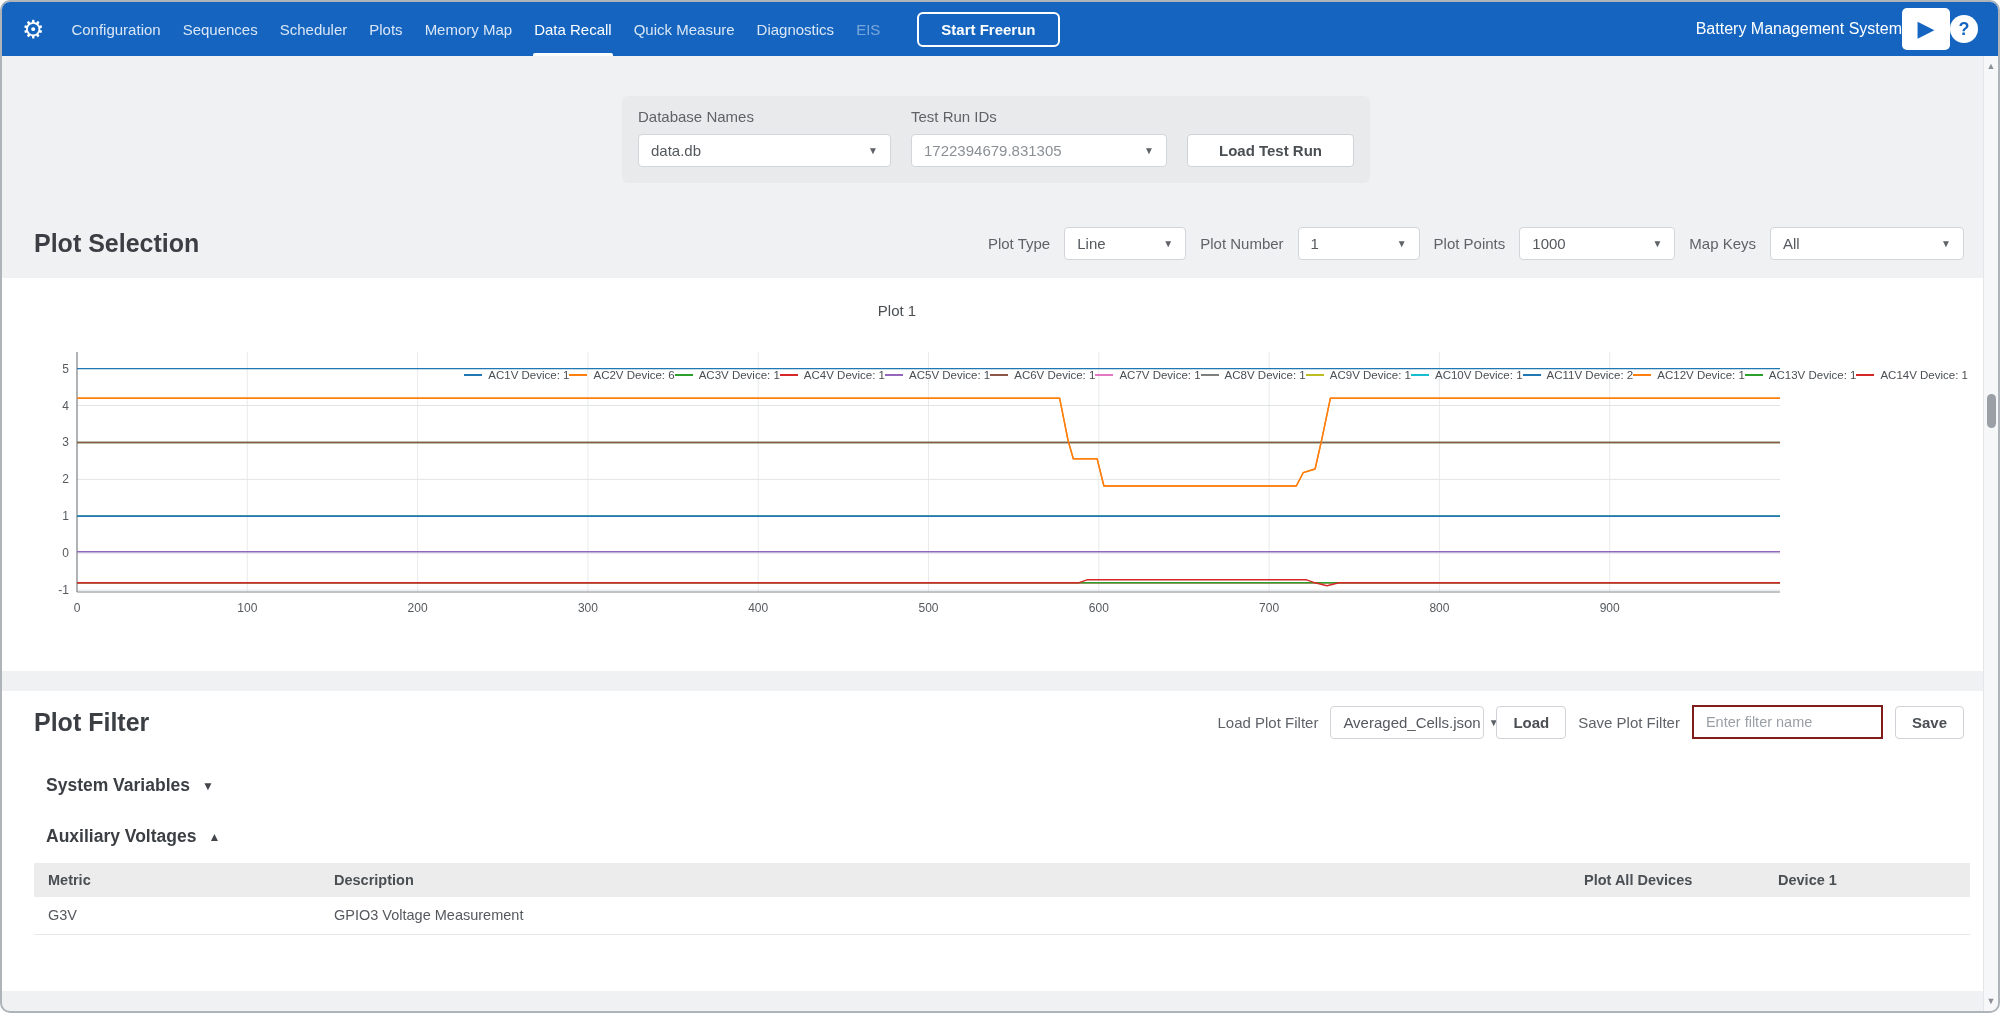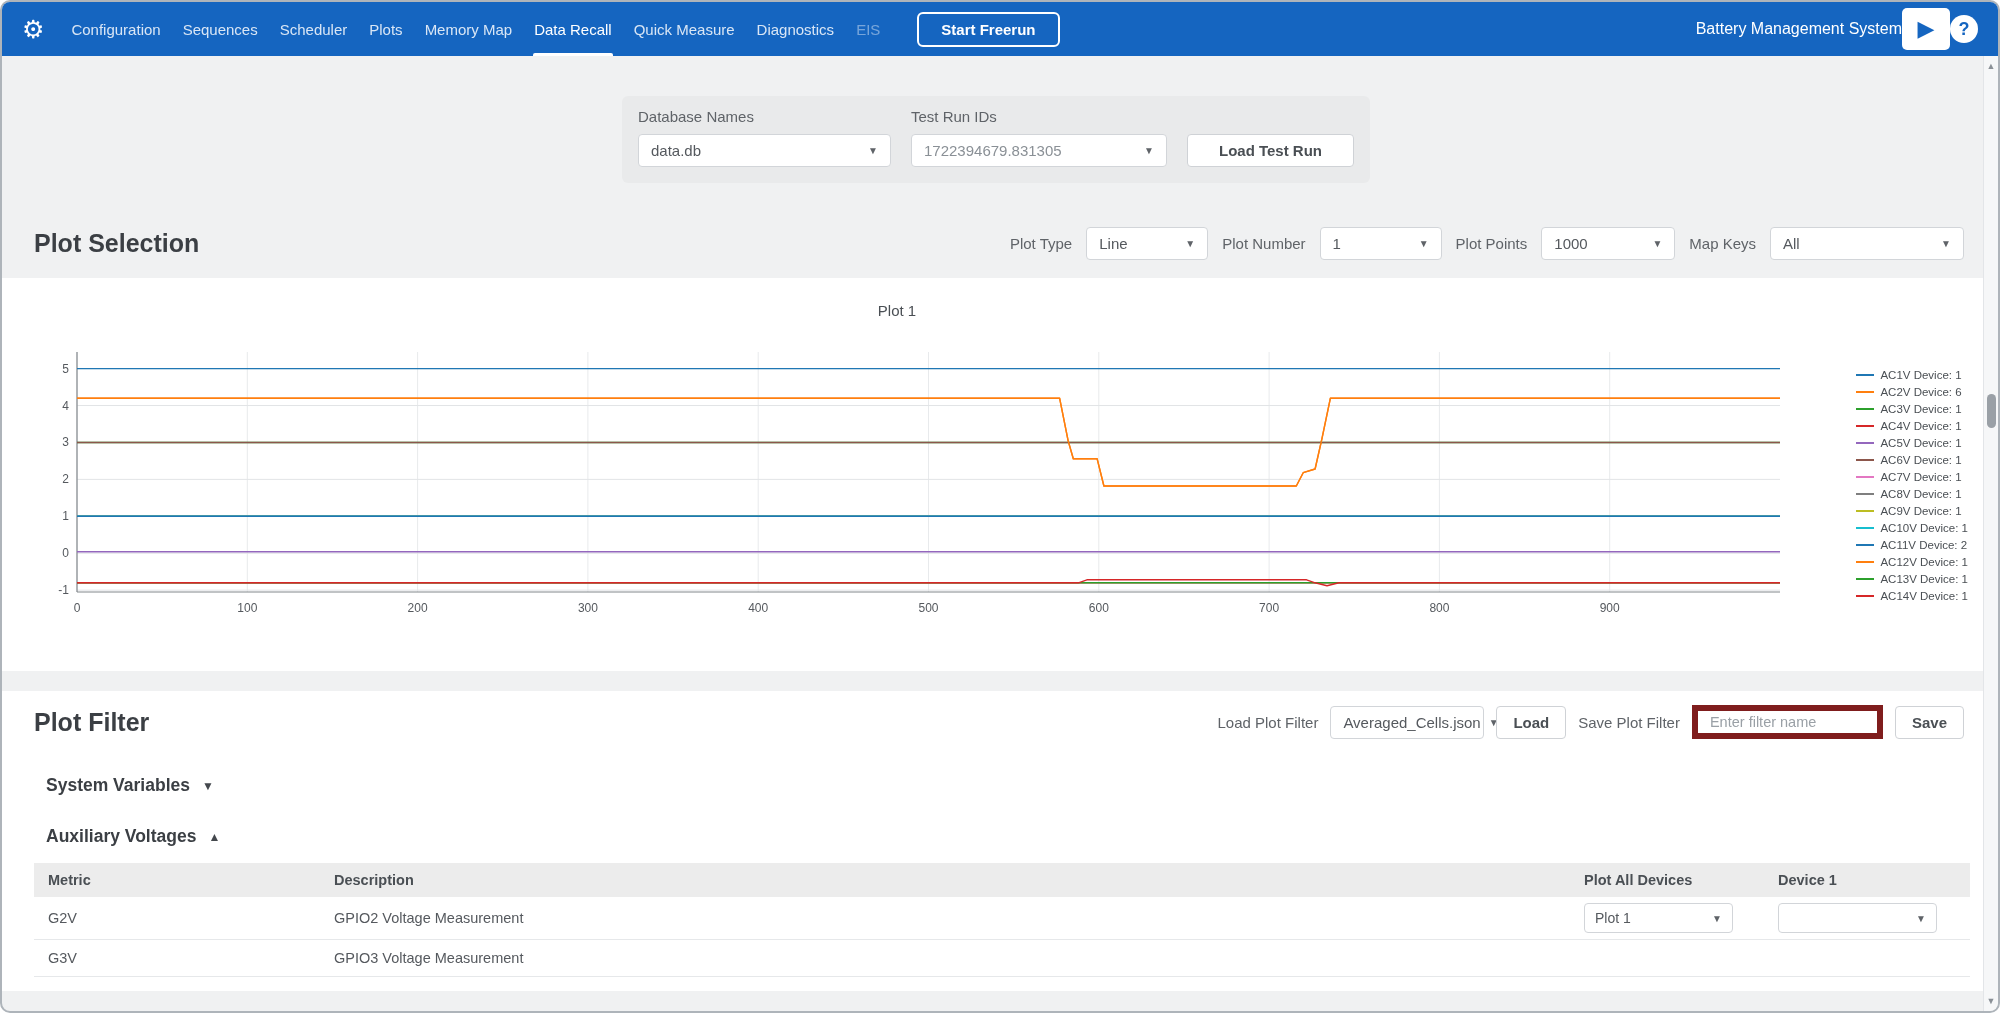--- a/index.html
+++ b/index.html
@@ -53,29 +53,29 @@
 
   .plot-sel-row { display:flex; align-items:center; margin:44px 34px 0 32px; }
   .section-heading { font-size:25px; font-weight:700; color:#3b3f44; }
   .plot-controls { margin-left:auto; display:flex; align-items:center; gap:14px; }
   .ctrl-label { font-size:15px; color:#5f6368; white-space:nowrap; }
 
   .plot-card { margin-top:18px; background:#fff; height:393px; position:relative; width:100%; }
   .plot-title { position:absolute; top:24px; left:0; width:1790px; text-align:center;
                 font-size:15px; color:#4a4f54; }
   #chart-svg { position:absolute; left:16px; top:62px; }
-  .legend { position:absolute; right:30px; top:88px; display:flex; flex-direction:column; }
+  .legend { position:absolute; right:30px; top:88px; display:flex; flex-direction:row; }
   .legend-item { display:flex; align-items:center; height:17px; font-size:11.5px; color:#4a4f54;
                  cursor:pointer; white-space:nowrap; }
   .legend-item .sw { display:inline-block; width:18px; height:2px; margin-right:6px; }
 
   .filter-section { margin-top:20px; background:#fff; padding:14px 0 0; min-height:300px; }
   .filter-header-row { display:flex; align-items:center; margin:0 34px 0 32px; }
   .filter-controls { margin-left:auto; display:flex; align-items:center; gap:12px; }
-  .text-input { height:34px; width:191px; border:6px solid #7f1d1d; border-radius:0;
+  .text-input { height:34px; width:191px; border:2px solid #7f1d1d; border-radius:0;
                 padding:0 12px; font-size:14.5px; color:#55595e;
                 font-family:"Liberation Sans", sans-serif; }
   .text-input::placeholder { color:#9aa0a6; }
 
   .collapse-row { display:flex; align-items:center; margin-left:44px; cursor:pointer; }
   .collapse-row.sysvars { margin-top:36px; }
   .collapse-row.auxvolt { margin-top:30px; margin-bottom:16px;align-items:center; }
   .collapse-label { font-size:17.5px; font-weight:700; color:#3b3f44; }
   .tri { font-size:12px; color:#44484d; margin-left:12px; }
 
@@ -154,21 +154,21 @@
         <div class="dropdown" style="width:122px">
           <span class="val">Line</span>
           <span class="chev">▼</span>
         </div>
         <span class="ctrl-label">Plot Number</span>
         <div class="dropdown" style="width:122px">
           <span class="val">1</span>
           <span class="chev">▼</span>
         </div>
         <span class="ctrl-label">Plot Points</span>
-        <div class="dropdown" style="width:134px">
+        <div class="dropdown" style="width:156px">
           <span class="val">1000</span>
           <span class="chev">▼</span>
         </div>
         <span class="ctrl-label">Map Keys</span>
         <div class="dropdown" style="width:194px">
           <span class="val">All</span>
           <span class="chev">▼</span>
         </div>
       </div>
     </div>
@@ -317,36 +317,20 @@
         <thead>
           <tr>
             <th>Metric</th>
             <th>Description</th>
             <th>Plot All Devices</th>
             <th>Device 1</th>
           </tr>
         </thead>
         <tbody id="filter-tbody">
             <tr>
-              <td>G2V</td>
-              <td>GPIO2 Voltage Measurement</td>
-              <td>
-                <div class="dropdown dd-sm" style="width: 149px;">
-                  <span class="val">Plot 1</span>
-                  <span class="chev">▼</span>
-                </div>
-              </td>
-              <td>
-                <div class="dropdown dd-sm" style="width: 159px;">
-                  <span class="val"></span>
-                  <span class="chev">▼</span>
-                </div>
-              </td>
-            </tr>
-            <tr>
               <td>G3V</td>
               <td>GPIO3 Voltage Measurement</td>
               <td></td>
               <td></td>
             </tr>
           </tbody>
       </table>
     </div>
 
   </div>

